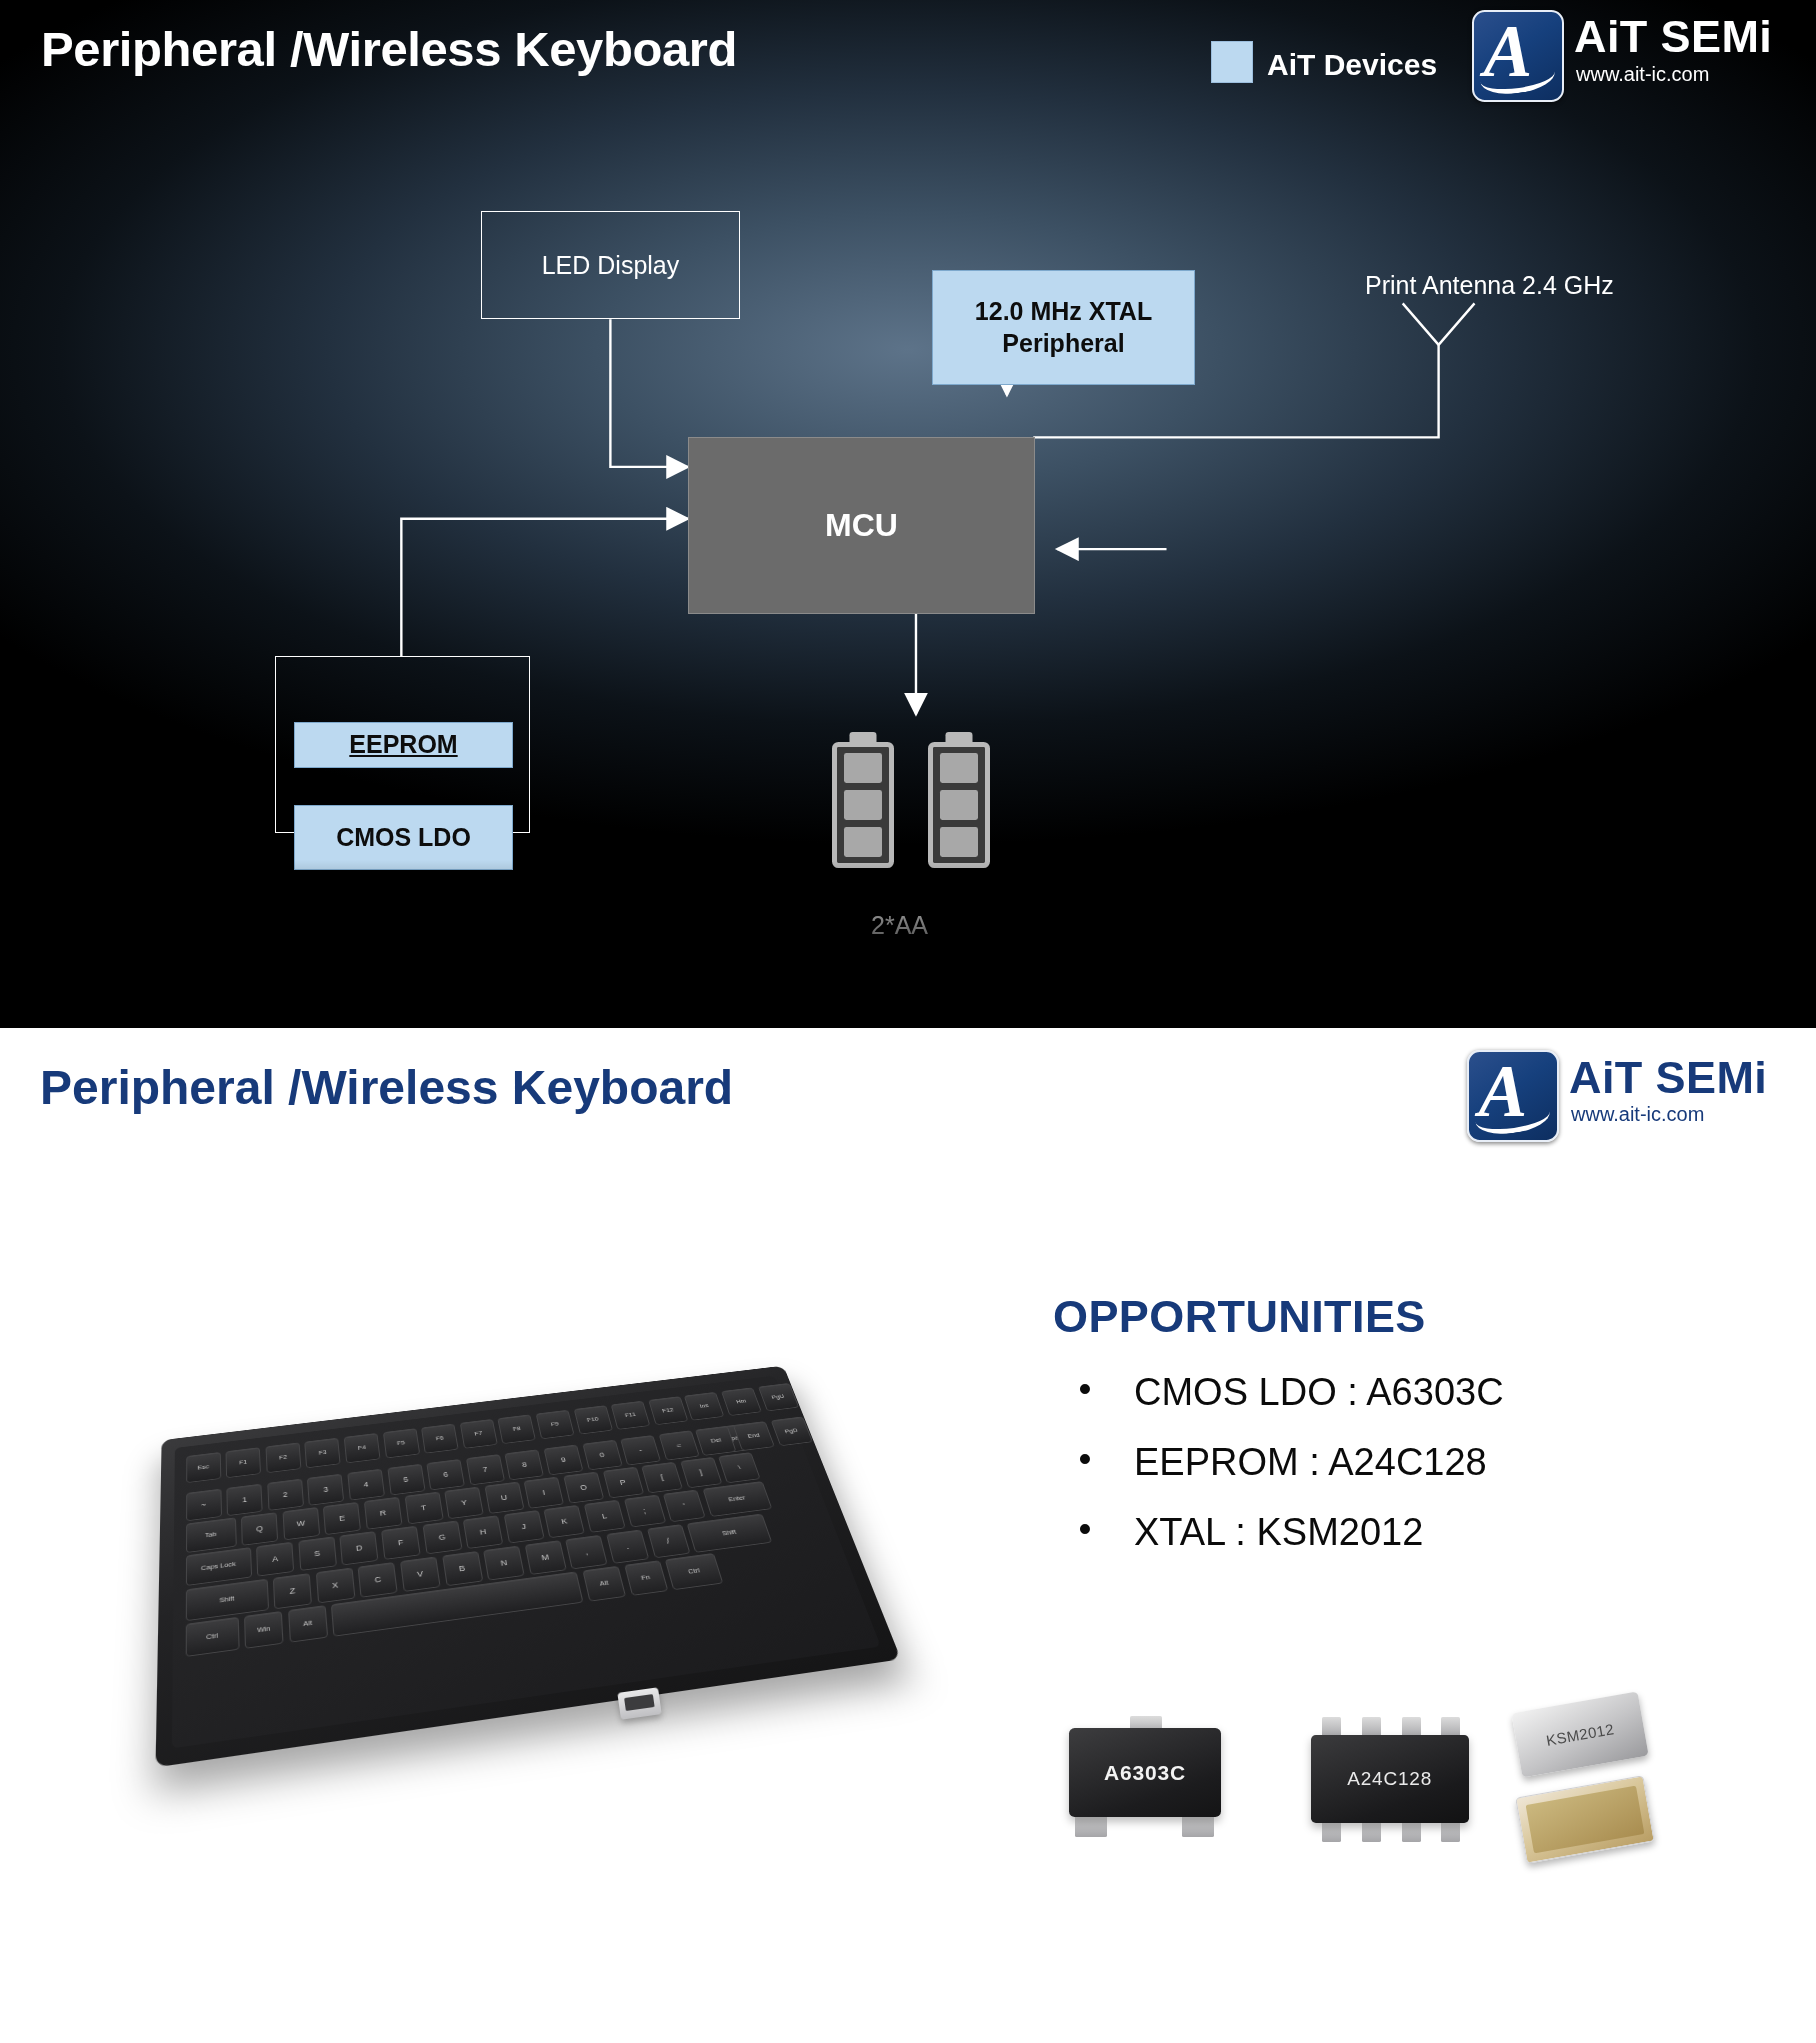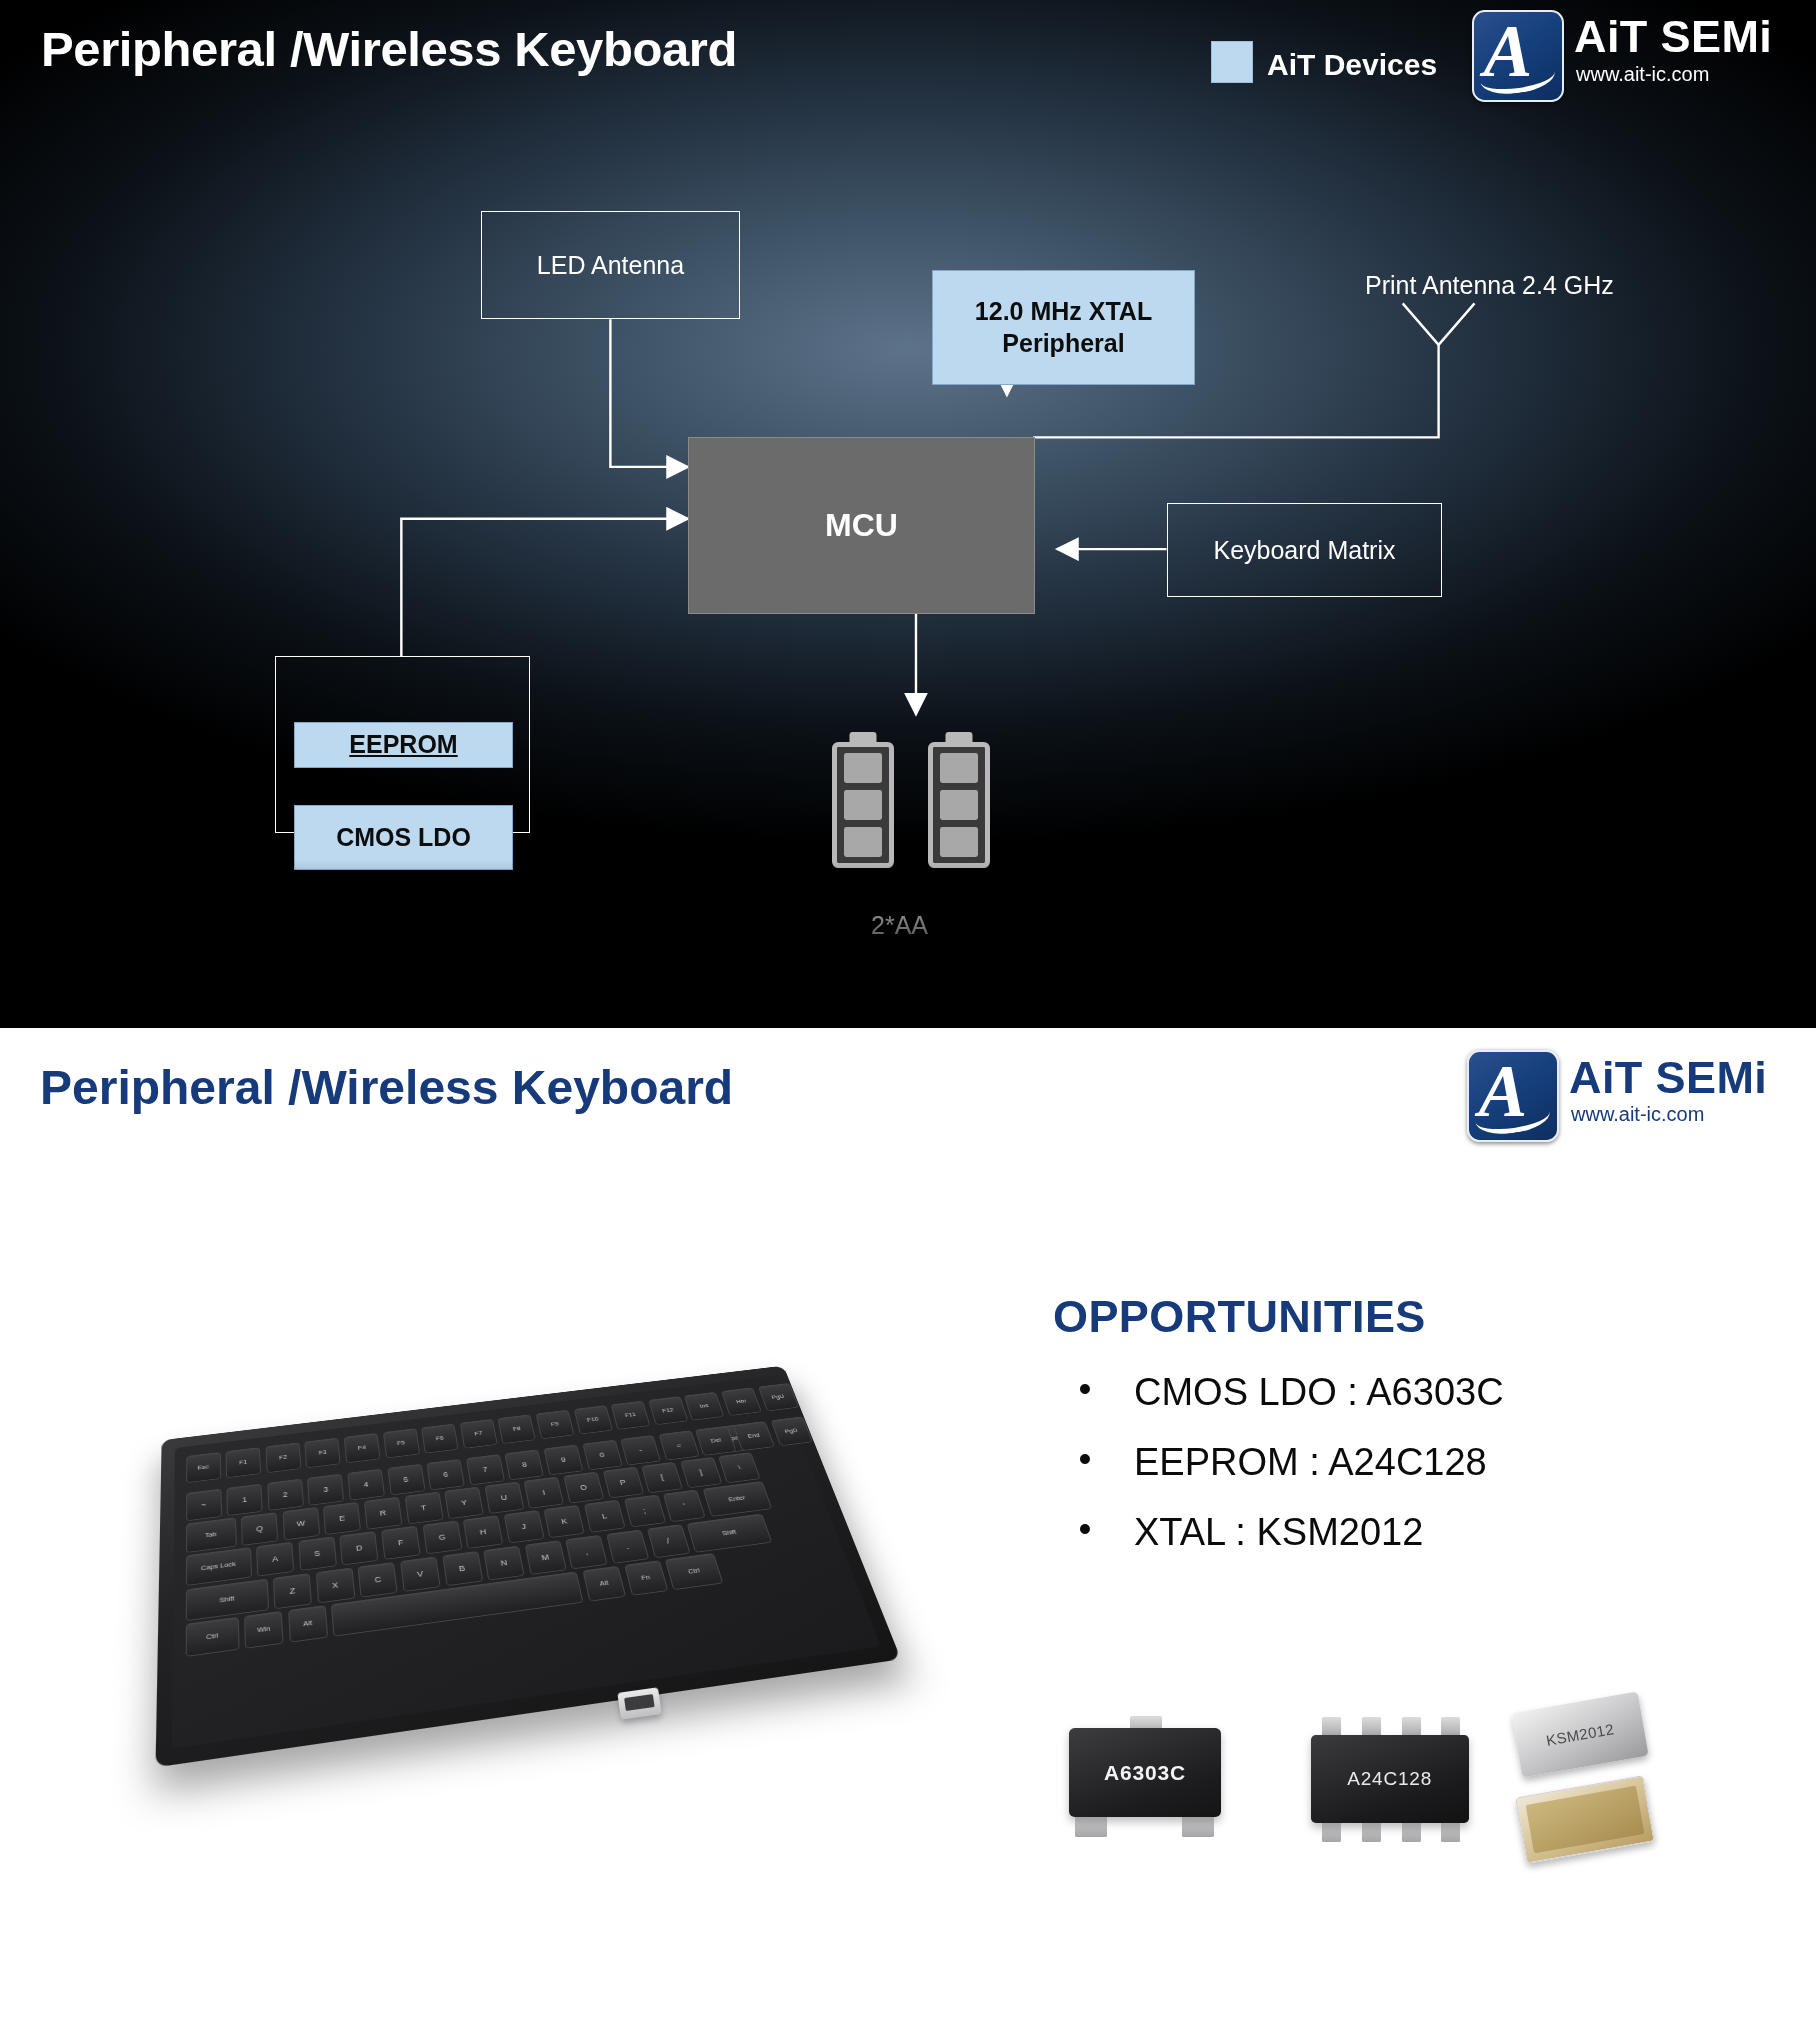--- a/index.html
+++ b/index.html
@@ -453,39 +453,36 @@
     <path d="M1803,432 L1758,380 M1803,432 L1848,380" stroke="#ffffff" stroke-width="3" fill="none"></path>
 
     <path d="M1462,688 L1325,688" stroke="#ffffff" stroke-width="3" fill="none" marker-end="url(#arrW)"></path>
 
     <path d="M503,822 L503,650 L862,650" stroke="#ffffff" stroke-width="3" fill="none" marker-end="url(#arrW)"></path>
 
     <path d="M1148,728 L1148,895" stroke="#ffffff" stroke-width="3" fill="none" marker-end="url(#arrW)"></path>
   </svg>
 
   <div class="box box-outline" style="left:481px; top:211px; width:259px; height:108px;">
-    <span>LED Antenna</span>
+    <span>LED Display</span>
   </div>
 
   <div class="box box-blue" style="left:934px; top:222px; width:0;"></div>
 
   <div class="box box-blue" style="left:932px; top:222px; width:263px; height:115px; flex-direction:column;">
     <span>12.0 MHz XTAL</span>
     <span>Peripheral</span>
   </div>
 
   <div class="label-plain" style="left:1365px; top:271px;">Print Antenna 2.4 GHz</div>
 
   <div class="box box-mcu" style="left:688px; top:403px; width:347px; height:177px;">
     <span>MCU</span>
   </div>
 
-  <div class="box box-outline" style="left:1167px; top:503px; width:275px; height:94px;">
-    <span>Keyboard Matrix</span>
-  </div>
 
   <div class="box box-group" style="left:275px; top:656px; width:255px; height:177px;"></div>
   <div class="box box-blue" style="left:294px; top:674px; width:219px; height:46px;text-decoration:underline;">
     <span>EEPROM</span>
   </div>
   <div class="box box-blue" style="left:294px; top:757px; width:219px; height:65px;">
     <span>CMOS LDO</span>
   </div>
 
   <div class="batt" style="left:832px; top:742px;">

